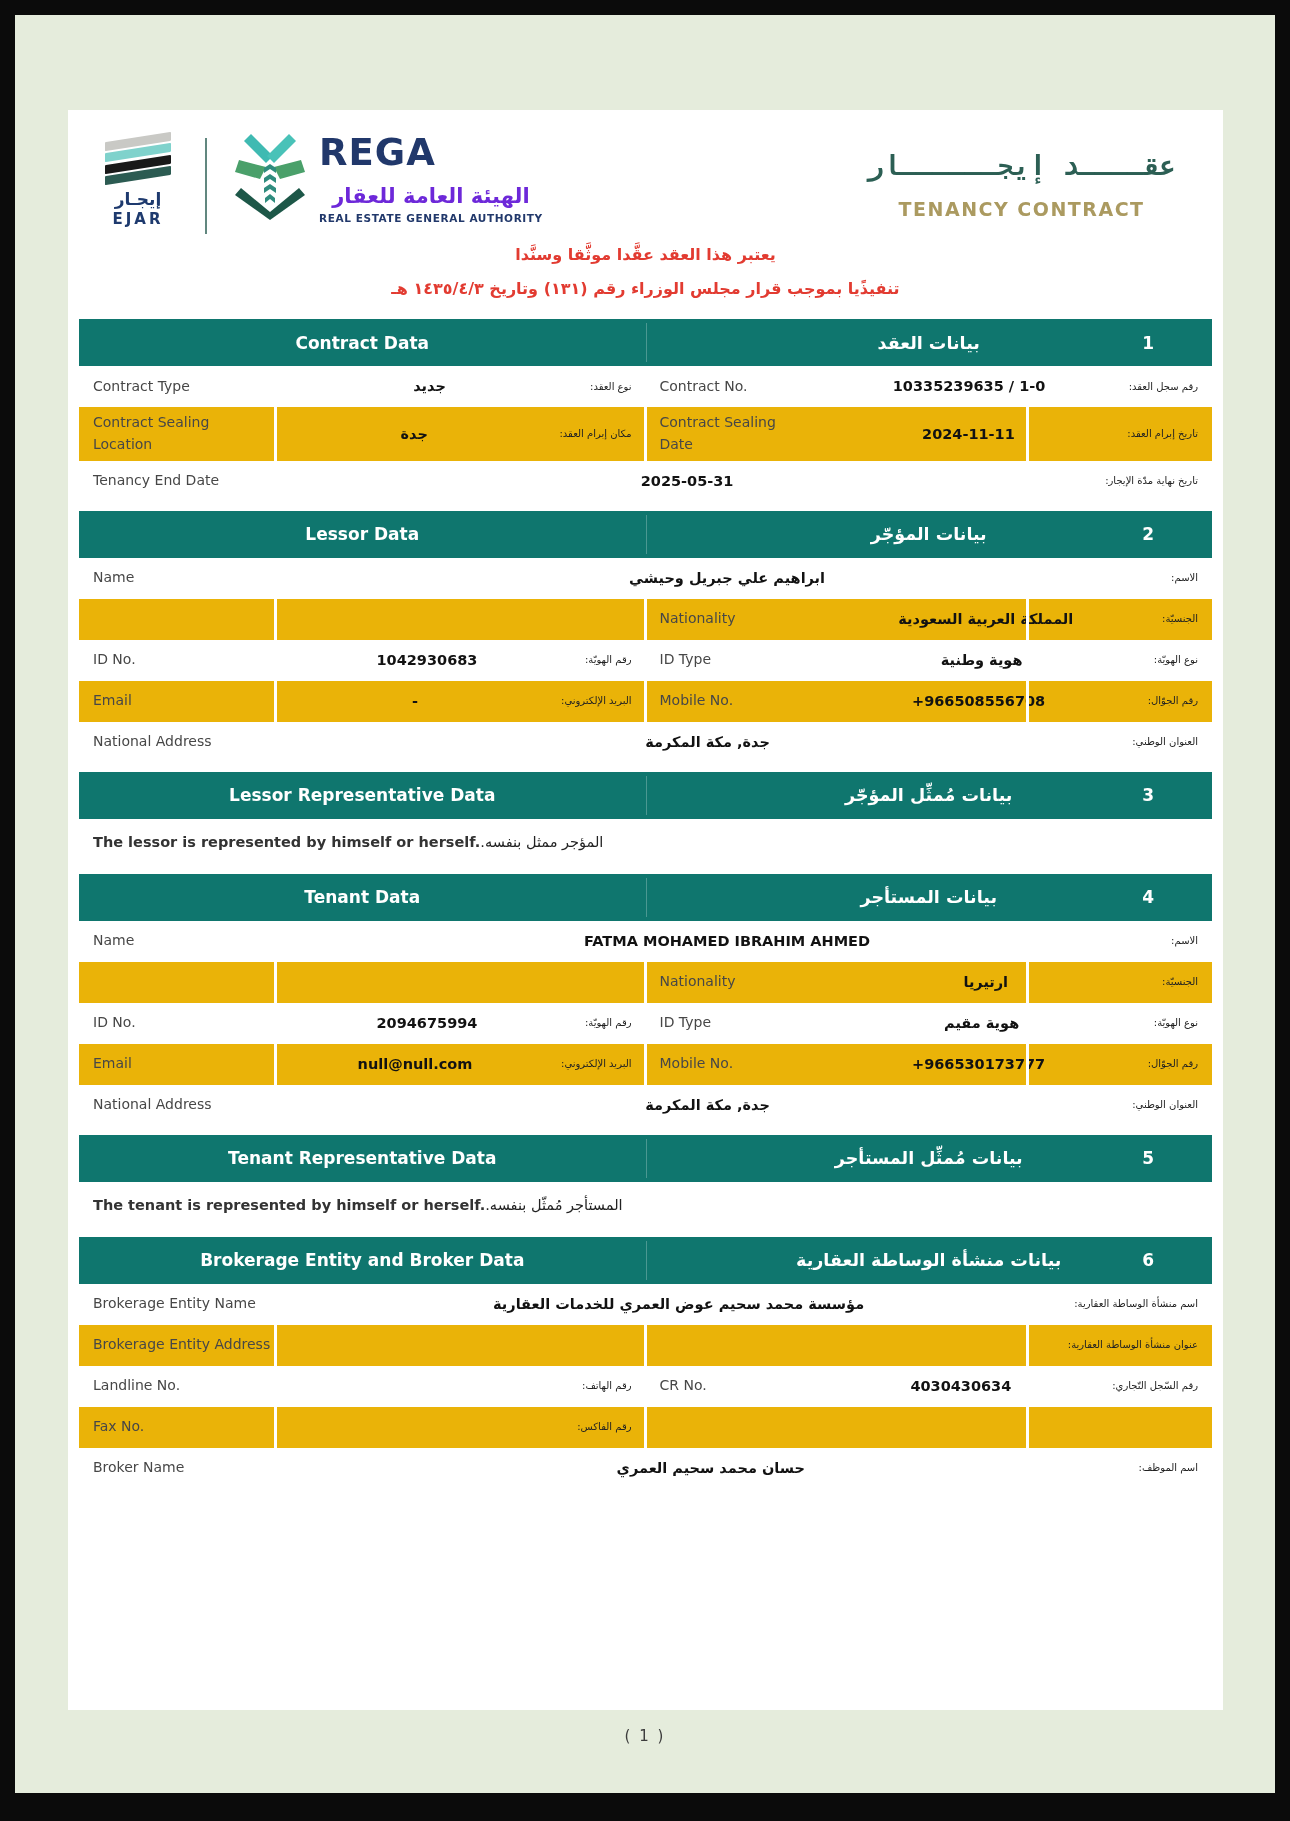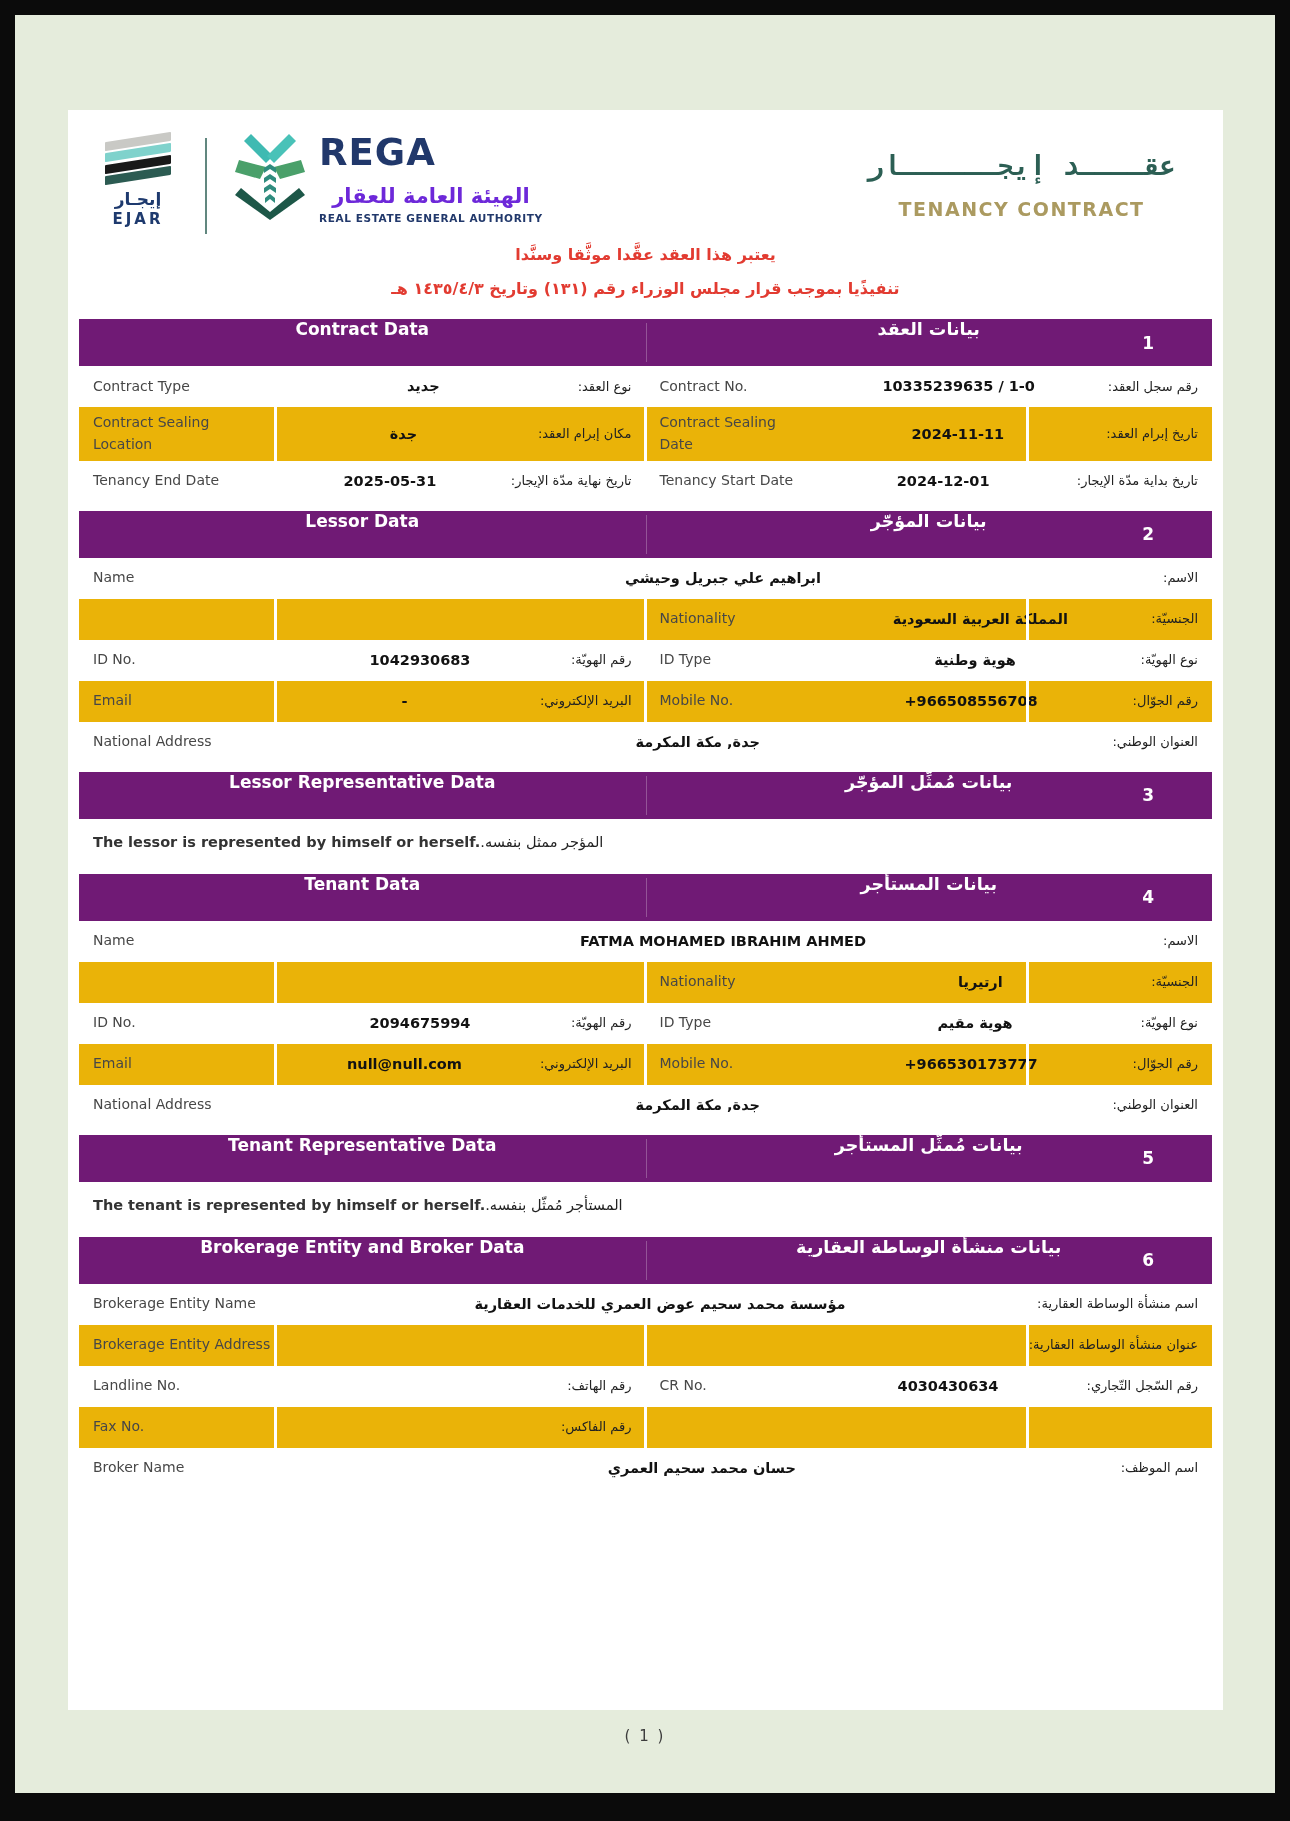--- a/index.html
+++ b/index.html
@@ -31,41 +31,41 @@
   .title-ar{color:#2c5f54;font-size:27px;font-weight:bold;direction:rtl;font-family:Liberation Mono, monospace;}
   .title-en{color:#ab9a60;font-size:19px;font-weight:bold;letter-spacing:1.5px;margin-top:15px;}
 
   .notice{
     text-align:center;color:#e23b31;font-weight:bold;font-size:16px;
     line-height:2.1;margin-top:4px;direction:rtl;
   }
 
   
   .sec-head{
-    display:flex;background:#701a75;color:#fff;
+    display:flex;align-items:center;background:#0f766e;color:#fff;
     min-height:47px;margin-top:9px;position:relative;
   }
   .sec-head.first{margin-top:14px;}
   .sec-head::after{content:"";position:absolute;left:50%;top:4px;bottom:4px;width:1px;background:rgba(255,255,255,.25);}
   .sh-en{flex:1;text-align:center;font-weight:bold;font-size:17px;}
   .sh-ar-wrap{flex:1;position:relative;text-align:center;}
   .sh-ar{font-weight:bold;font-size:17.5px;direction:rtl;}
   .sh-num{position:absolute;right:58px;top:50%;transform:translateY(-50%);font-weight:bold;font-size:17px;}
 
   
   .row{display:flex;position:relative;min-height:41px;background:#fff;}
   .row.gray{background:#eab308;}
   .half{flex:1 1 50%;display:flex;align-items:center;gap:6px;padding:5px 14px;min-width:0;box-sizing:border-box;}
   .c-en{flex:0 0 176px;color:#474747;font-size:14px;line-height:1.55;}
   .half.rt .c-en{flex-basis:150px;}
   .c-val{flex:1;text-align:center;font-weight:bold;color:#121212;font-size:14.5px;direction:ltr;line-height:1.55;min-width:0;}
   .c-val .v{display:inline-block;}
   .v.mw180{max-width:180px;}
   .v.mw430{max-width:430px;}
-  .c-ar{flex:0 0 auto;direction:rtl;color:#222;font-size:13px;text-align:right;line-height:1.55;}
+  .c-ar{flex:0 0 auto;direction:rtl;color:#222;font-size:10px;text-align:right;line-height:1.55;}
   .row.full{padding:5px 14px;align-items:center;box-sizing:border-box;}
   .row.full .c-en{flex:0 0 190px;}
   .sep{position:absolute;top:0;bottom:0;width:3px;background:#fff;}
   .sep.p1{left:17.2%}.sep.p2{left:50%;margin-left:-1.5px}.sep.p3{left:83.6%}
 
   
   .note-row{display:flex;align-items:center;min-height:46px;padding:0 14px;background:#fff;}
   .note-en{font-weight:bold;color:#333;font-size:14.5px;}
   .note-ar{direction:rtl;color:#222;font-size:14.5px;}
 
@@ -155,25 +155,20 @@
       <i class="sep p1"></i>
         <i class="sep p2"></i>
         <i class="sep p3"></i>
     </div>
     <div class="row">
       <div class="half">
         <span class="c-en">Tenancy End Date</span>
         <span class="c-val"><span class="v">2025-05-31</span></span>
         <span class="c-ar">تاريخ نهاية مدّة الإيجار:</span>
       </div>
-      <div class="half rt">
-        <span class="c-en">Tenancy Start Date</span>
-        <span class="c-val"><span class="v">2024-12-01</span></span>
-        <span class="c-ar">تاريخ بداية مدّة الإيجار:</span>
-      </div>
     </div>
 
     <div class="sec-head">
       <div class="sh-en">Lessor Data</div>
       <div class="sh-ar-wrap">
         <span class="sh-ar">بيانات المؤجّر</span>
         <span class="sh-num">2</span>
       </div>
     </div>
     <div class="row full">

